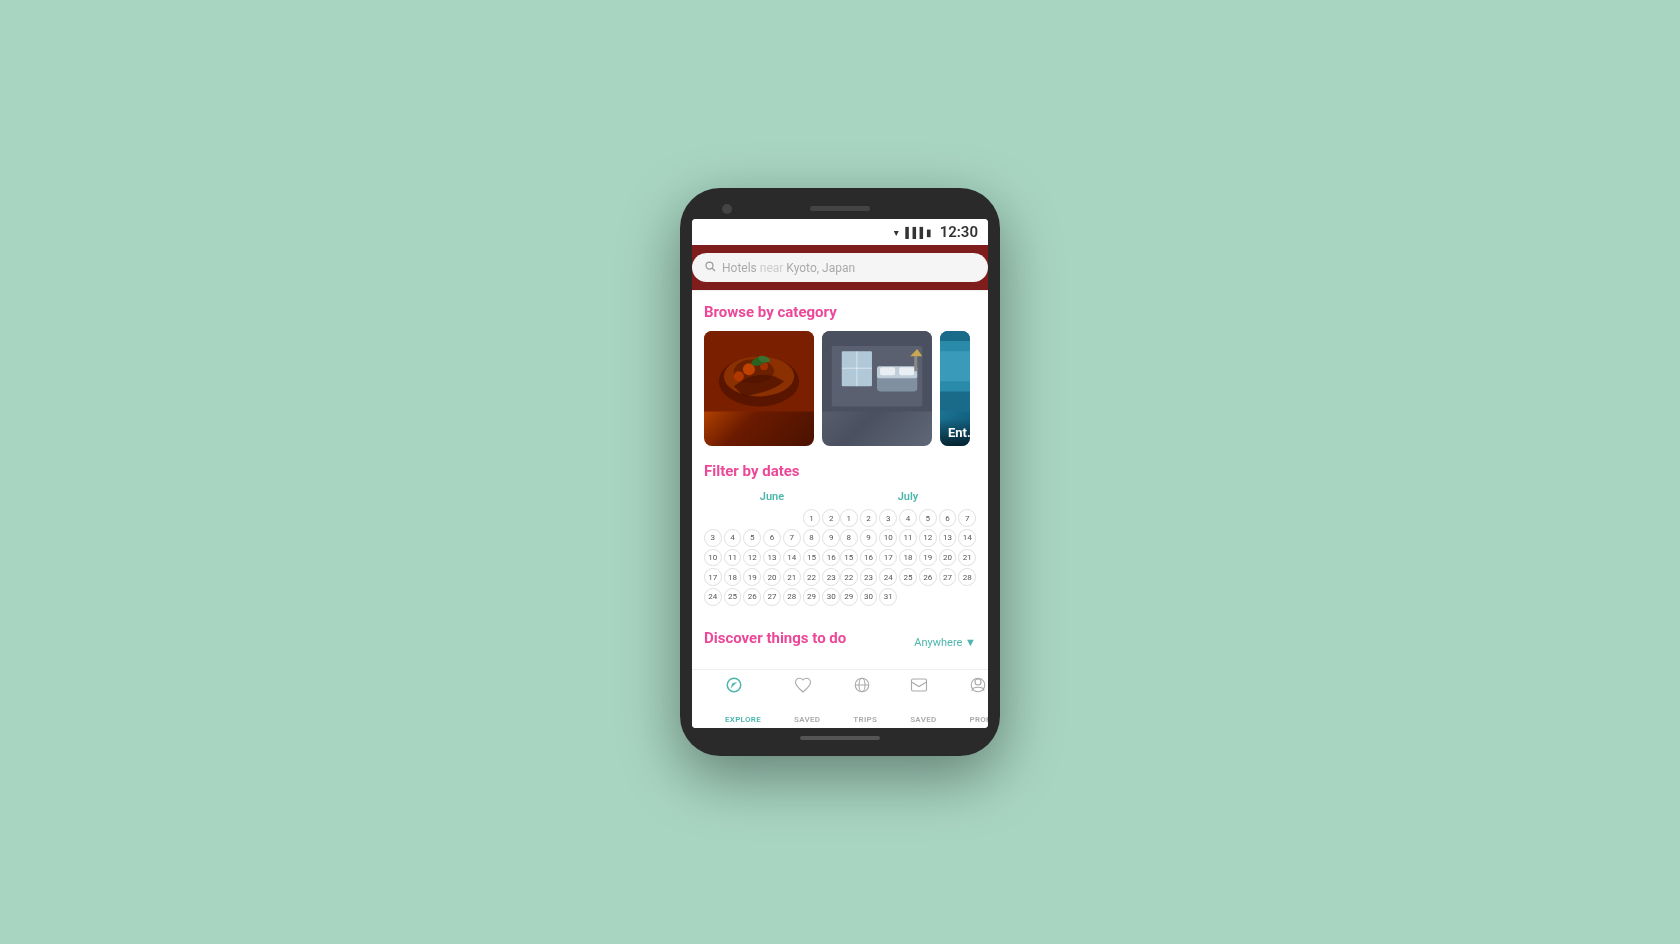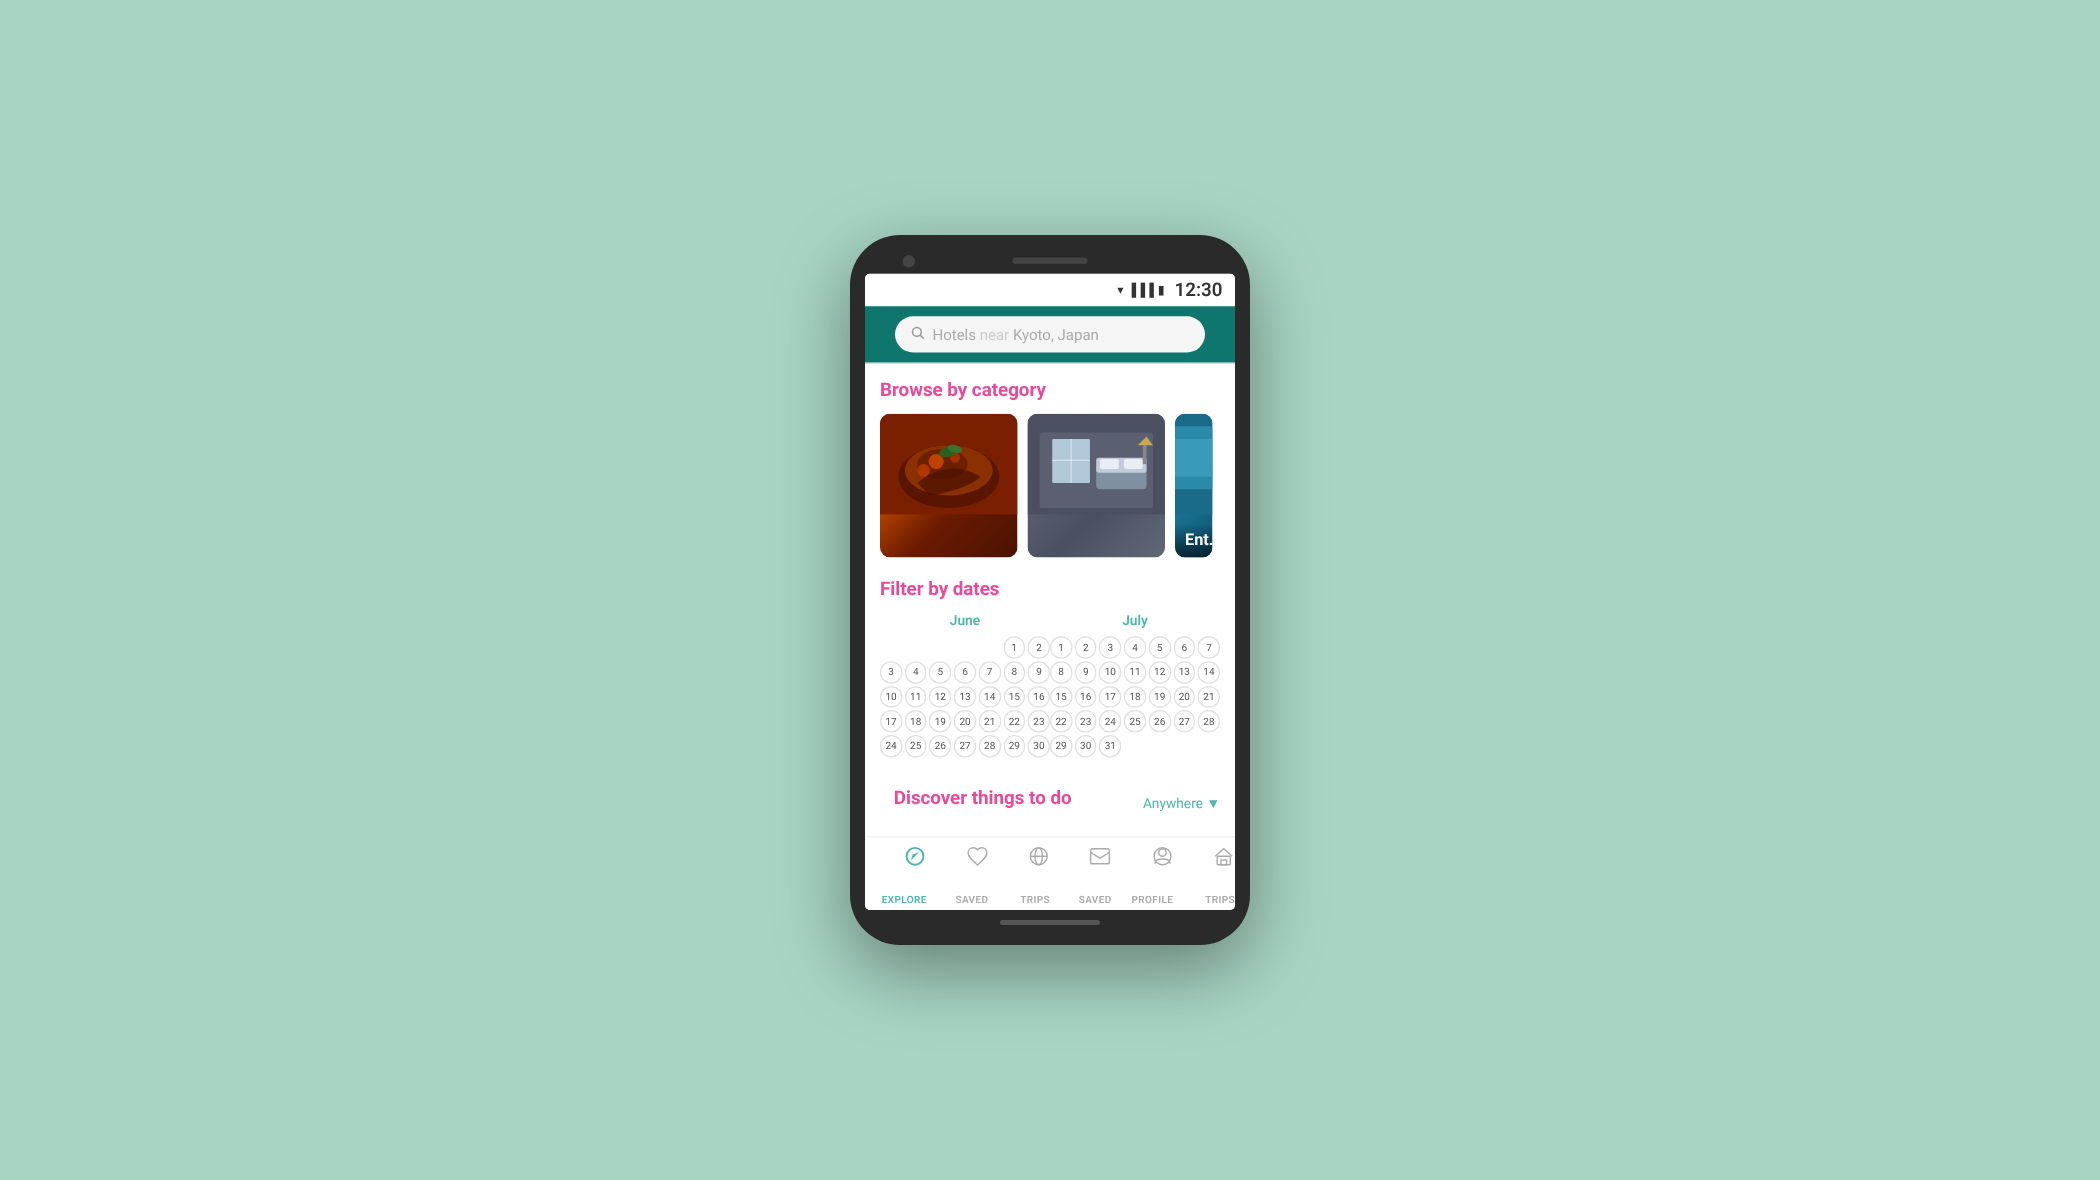--- a/index.html
+++ b/index.html
@@ -63,22 +63,22 @@
     }
     .wifi-icon, .signal-icon, .battery-icon {
       font-size: 10px;
     }
     .time {
       font-size: 15px;
       font-weight: 600;
       margin-left: 4px;
     }
     .search-bar-container {
-      padding: 8px 24px;
-      background: #0f766e;
+      padding: 8px 0;
+      background: #7f1d1d;
       border-bottom: 1px solid #f0f0f0;
     }
     .search-bar {
       display: flex;
       align-items: center;
       background: #f5f5f5;
       border-radius: 20px;
       padding: 7px 12px;
       gap: 6px;
     }
@@ -186,39 +186,39 @@
       border: 0.5px solid #e0e0e0;
       border-radius: 50%;
     }
     .cal-day.empty {
       border: none;
     }
     .discover-section {
       display: flex;
       justify-content: space-between;
       align-items: center;
-      margin-left: 11px;
     }
     .anywhere-link {
       font-size: 11px;
       color: #4db6ac;
     }
     .bottom-nav {
       display: flex;
       background: #fff;
       border-top: 1px solid #eee;
       padding: 6px 0 4px;
     }
     .nav-item {
       flex: 1;
       display: flex;
       flex-direction: column;
-      align-items: flex-end;
+      align-items: flex-start;
       gap: 17px;
       cursor: pointer;
+      padding-left: 33px;
     }
     .nav-icon {
       font-size: 16px;
       color: #aaa;
     }
     .nav-icon.active {
       color: #4db6ac;
     }
     .nav-label {
       font-size: 8px;

